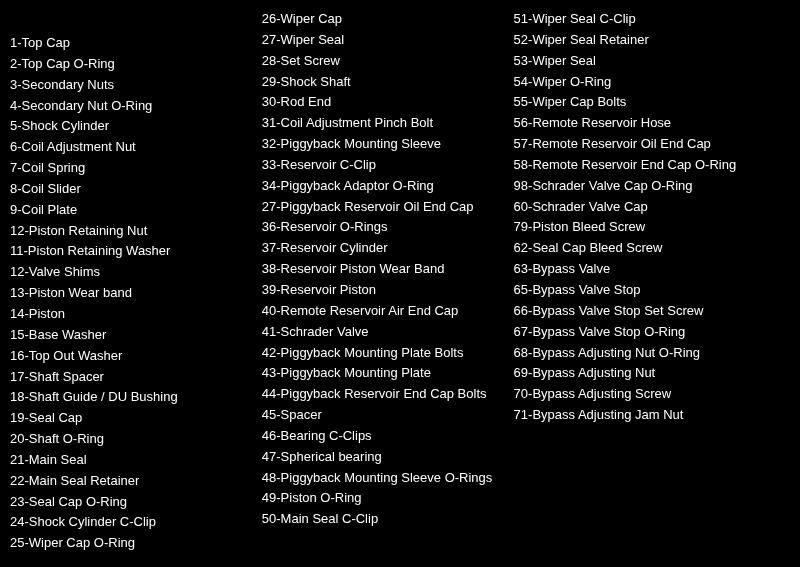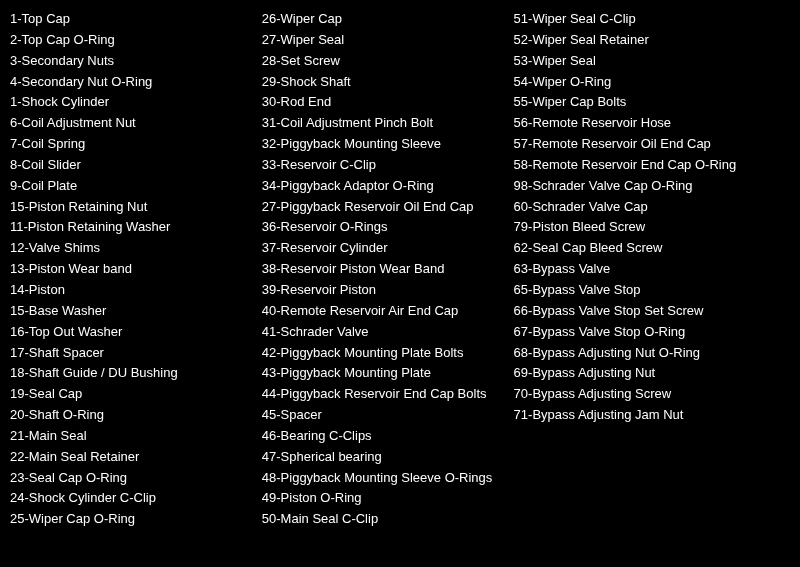--- a/index.html
+++ b/index.html
@@ -19,20 +19,21 @@
       width: 100%;
     }
     .column {
       display: flex;
       flex-direction: column;
       gap: 2px;
     }
     .col1 {
       width: 255px;
       padding-right: 5px;
+      margin-top: 24px;
     }
     .col2 {
       width: 255px;
       padding-right: 5px;
     }
     .col3 {
       width: 280px;
     }
     .item {
       line-height: 1.45;
@@ -41,26 +42,26 @@
   </style>
 </head>
 <body>
 
 <div class="columns-wrapper">
   <div class="column col1" id="col1-container">
       <div class="item">1-Top Cap</div>
       <div class="item">2-Top Cap O-Ring</div>
       <div class="item">3-Secondary Nuts</div>
       <div class="item">4-Secondary Nut O-Ring</div>
-      <div class="item">1-Shock Cylinder</div>
+      <div class="item">5-Shock Cylinder</div>
       <div class="item">6-Coil Adjustment Nut</div>
       <div class="item">7-Coil Spring</div>
       <div class="item">8-Coil Slider</div>
       <div class="item">9-Coil Plate</div>
-      <div class="item">15-Piston Retaining Nut</div>
+      <div class="item">12-Piston Retaining Nut</div>
       <div class="item">11-Piston Retaining Washer</div>
       <div class="item">12-Valve Shims</div>
       <div class="item">13-Piston Wear band</div>
       <div class="item">14-Piston</div>
       <div class="item">15-Base Washer</div>
       <div class="item">16-Top Out Washer</div>
       <div class="item">17-Shaft Spacer</div>
       <div class="item">18-Shaft Guide / DU Bushing</div>
       <div class="item">19-Seal Cap</div>
       <div class="item">20-Shaft O-Ring</div>

